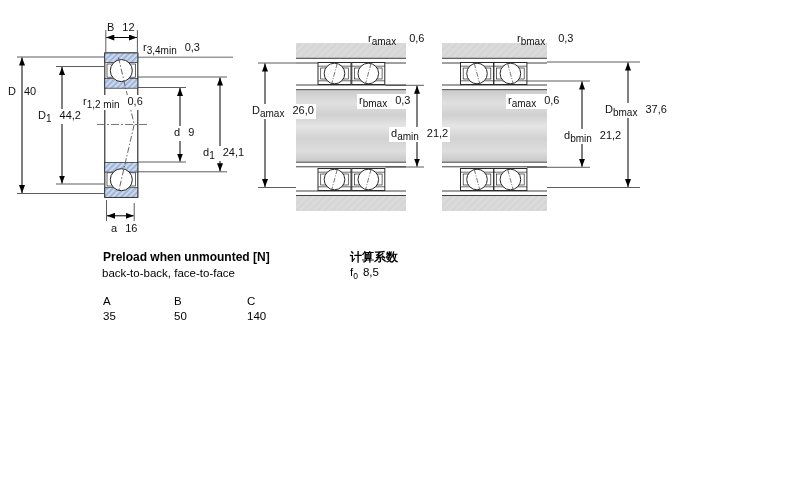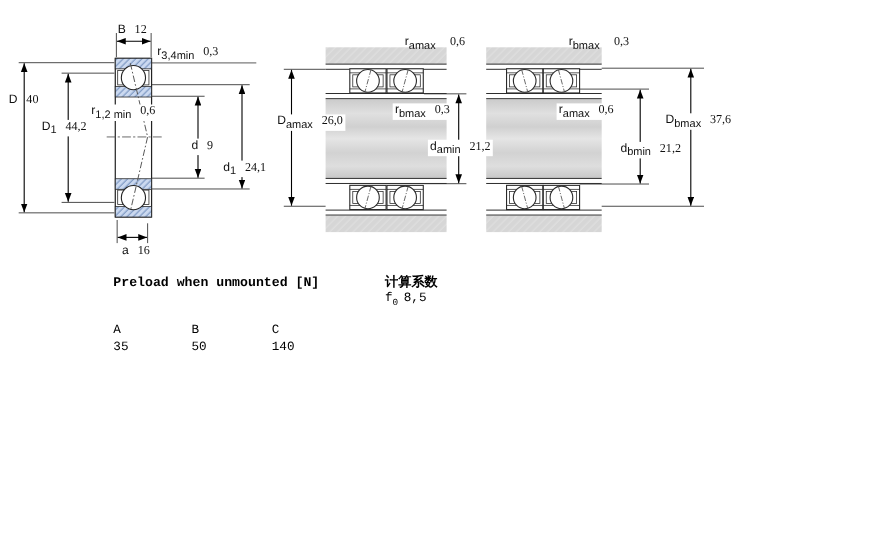--- a/index.html
+++ b/index.html
@@ -2,24 +2,24 @@
 <html><head>
 <meta charset="utf-8">
 <style>
   html,body{margin:0;padding:0;background:#fff;}
   .stage{position:relative;width:800px;height:500px;background:#fff;overflow:hidden;
          font-family:"Liberation Sans",sans-serif;}
   svg{position:absolute;left:0;top:0;}
   .lbl{position:absolute;font:11px "Liberation Sans",sans-serif;color:#111;
        white-space:nowrap;line-height:13px;}
   .lbl sub{font-size:10px;line-height:1;}
-  .lbl .val{margin-left:8px;font-family:Liberation Serif, serif;}
+  .lbl .val{margin-left:8px;}
   .lbl.g12 .val{margin-left:13px;}
   .wbg{background:#fff;padding:0 2px;}
-  .ser{position:absolute;font-family:Liberation Mono, monospace;font-size:11.5px;
+  .ser{position:absolute;font-family:Liberation Sans, sans-serif;font-size:11.5px;
        color:#000;white-space:nowrap;line-height:14px;}
   .ser sub{font-size:8.5px;line-height:1;}
   .ser .val{margin-left:5px;}
   .bold{font-weight:bold;font-size:12px;}
 </style>
 </head>
 <body>
 
 <div class="stage">
 
@@ -184,20 +184,21 @@
 <div class="lbl g12" style="left:368px;top:32px"><span>r</span><sub>amax</sub><span class="val">0,6</span></div>
 <div class="lbl g12" style="left:517px;top:32px"><span>r</span><sub>bmax</sub><span class="val">0,3</span></div>
 <div class="lbl wbg" style="left:250px;top:104px"><span>D</span><sub>amax</sub><span class="val">26,0</span></div>
 <div class="lbl wbg" style="left:357px;top:94px"><span>r</span><sub>bmax</sub><span class="val">0,3</span></div>
 <div class="lbl wbg" style="left:506px;top:94px"><span>r</span><sub>amax</sub><span class="val">0,6</span></div>
 <div class="lbl wbg" style="left:389px;top:127px"><span>d</span><sub>amin</sub><span class="val">21,2</span></div>
 <div class="lbl wbg" style="left:562px;top:129px"><span>d</span><sub>bmin</sub><span class="val">21,2</span></div>
 <div class="lbl wbg" style="left:603px;top:103px"><span>D</span><sub>bmax</sub><span class="val">37,6</span></div>
 
 <div class="ser bold" style="left:103px;top:250px">Preload when unmounted [N]</div>
+<div class="ser" style="left:102px;top:266px">back-to-back, face-to-face</div>
 <div class="ser" style="left:103px;top:294px">A</div>
 <div class="ser" style="left:174px;top:294px">B</div>
 <div class="ser" style="left:247px;top:294px">C</div>
 <div class="ser" style="left:103px;top:309px">35</div>
 <div class="ser" style="left:174px;top:309px">50</div>
 <div class="ser" style="left:247px;top:309px">140</div>
 
 <div class="ser bold" style="left:350px;top:250px">计算系数</div>
 <div class="ser" style="left:350px;top:265px"><span>f</span><sub>0</sub><span class="val">8,5</span></div>
 

